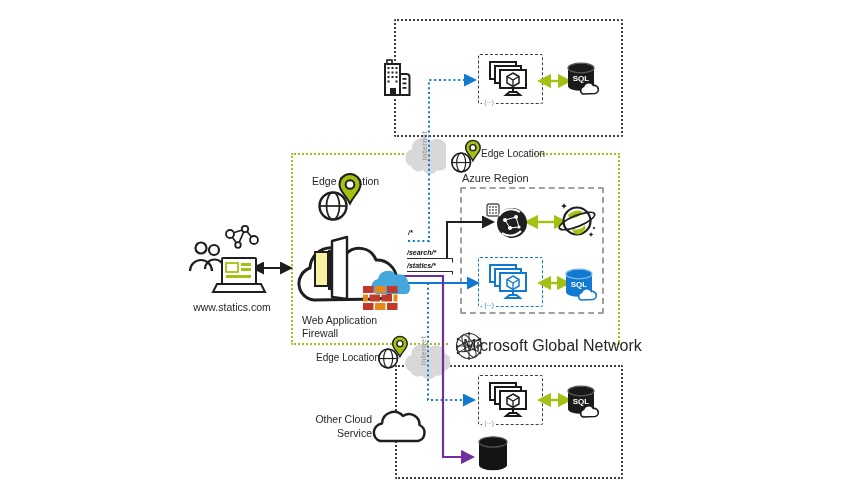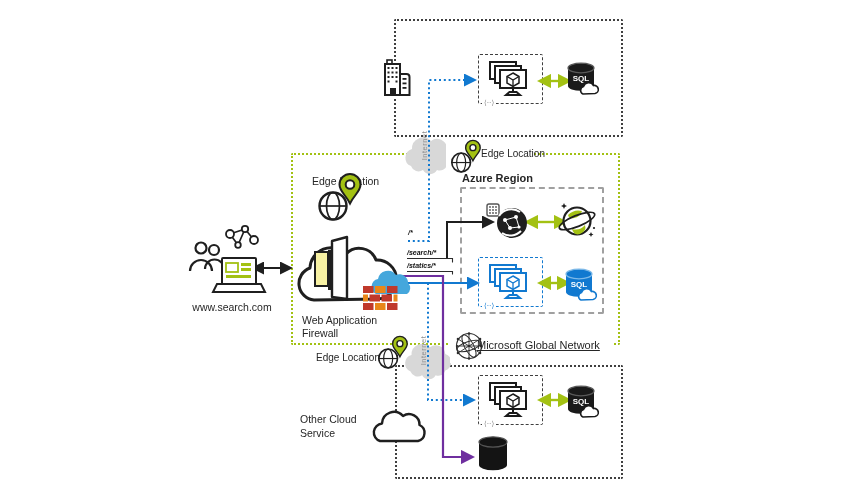--- a/index.html
+++ b/index.html
@@ -141,21 +141,21 @@
       <rect x="34" y="36" width="34" height="26" rx="1" class="sk-ink fl-w" stroke-width="2"></rect>
       <rect x="38" y="41" width="12" height="9" class="sk-lime no-f" stroke-width="1.8"></rect>
       <g class="fl-lime">
         <rect x="53" y="41" width="10" height="3"></rect>
         <rect x="53" y="46" width="10" height="3"></rect>
         <rect x="38" y="53" width="25" height="3"></rect>
       </g>
       <polygon points="29,62 73,62 77,70 25,70" class="sk-ink fl-w" stroke-width="2"></polygon>
     </svg>
   </div>
-  <div class="abs z4 lbl" style="left:186px;top:301px;width:92px;text-align:center;">www.search.com</div>
+  <div class="abs z4 lbl" style="left:186px;top:301px;width:92px;text-align:center;">www.statics.com</div>
 
   <div class="abs z4" style="left:294px;top:224px;">
     <svg width="92" height="88" viewBox="0 0 92 88">
       <path d="M20 76 a16.5 16.5 0 0 1 -4-32 a21 21 0 0 1 36-14 a18 18 0 0 1 30 6 a15 15 0 0 1 2 39 z" class="sk-ink fl-w" stroke-width="3" stroke-linejoin="round"></path>
       <rect x="21" y="28" width="13" height="34" fill="var(--door-yellow)" class="sk-ink" stroke-width="2"></rect>
       <rect x="34" y="26" width="4" height="40" class="fl-ink"></rect>
       <polygon points="38,17 53,13 53,75 38,73" class="sk-ink fl-w" stroke-width="2.4" stroke-linejoin="round"></polygon>
     </svg>
   </div>
 
@@ -228,21 +228,21 @@
       <ellipse cx="15" cy="6" rx="13" ry="4.8" fill="#1a1a1a" stroke="#5a5a5a" stroke-width="1.2"></ellipse>
       <text x="15" y="19" text-anchor="middle" font-size="8" font-weight="bold" fill="#fff">SQL</text>
       <path d="M17 32 a4 4 0 0 1 .5-7.5 a5.5 5.5 0 0 1 10-1 a4 4 0 0 1 1.5 8 z" fill="#fff" stroke="#1a1a1a" stroke-width="1.6"></path>
     </svg>
   </div>
 
   <div class="abs z4 route" style="left:408px;top:229px;">/*</div>
   <div class="abs z4 route" style="left:407px;top:249px;">/search/*</div>
   <div class="abs z4 route" style="left:407px;top:262px;">/statics/*</div>
 
-  <div class="abs z4 lbl" style="left:462px;top:172px;font-size:11px;font-weight:bold;">Azure Region</div>
+  <div class="abs z4 lbl" style="left:462px;top:172px;font-size:11px;">Azure Region</div>
   <div class="abs z4" style="left:485px;top:202px;">
     <svg width="44" height="38" viewBox="0 0 44 38">
       <rect x="2" y="2" width="12" height="12" rx="2" fill="#fff" stroke="#555" stroke-width="1.4"></rect>
       <g fill="#555">
         <circle cx="5" cy="5" r="0.9"></circle>
           <circle cx="8" cy="5" r="0.9"></circle>
           <circle cx="11" cy="5" r="0.9"></circle>
         <circle cx="5" cy="8" r="0.9"></circle>
           <circle cx="8" cy="8" r="0.9"></circle>
           <circle cx="11" cy="8" r="0.9"></circle>
@@ -300,23 +300,23 @@
           <circle cx="28" cy="23" r="1.3"></circle>
         <circle cx="17" cy="28.5" r="1.3"></circle>
           <circle cx="6" cy="23" r="1.3"></circle>
           <circle cx="6" cy="9" r="1.3"></circle>
         <circle cx="17" cy="16" r="1.3"></circle>
           <circle cx="5" cy="16" r="1.1"></circle>
           <circle cx="29" cy="16" r="1.1"></circle>
       </g>
     </svg>
   </div>
-  <div class="abs z4 lbl" style="left:477px;top:339px;font-size:11px;white-space:nowrap;text-decoration:underline;">Microsoft Global Network</div>
-
-  <div class="abs z4 lbl" style="left:300px;top:413px;width:72px;">Other Cloud Service</div>
+  <div class="abs z4 lbl" style="left:463px;top:339px;font-size:16px;white-space:nowrap;">Microsoft Global Network</div>
+
+  <div class="abs z4 lbl" style="left:300px;top:413px;width:72px;text-align:right;">Other Cloud Service</div>
   <div class="abs z4" style="left:369px;top:405px;">
     <svg width="52" height="42" viewBox="0 0 52 42">
       <path d="M11 36 a9 9 0 0 1 2-17.5 a12 12 0 0 1 21-7.5 a10.5 10.5 0 0 1 16.5 9 a8.5 8.5 0 0 1-1.5 16 z" class="sk-ink fl-w" stroke-width="2.4" stroke-linejoin="round"></path>
     </svg>
   </div>
   <svg class="abs z4" style="left:488px;top:381px;color:#1a1a1a;" width="46" height="40">
       <use href="#icon-vm"></use>
     </svg>
   <div class="abs z4 vbadge" style="left:482px;top:420px;">⟨··⟩</div>
   <div class="abs z4" style="left:566px;top:385px;">

